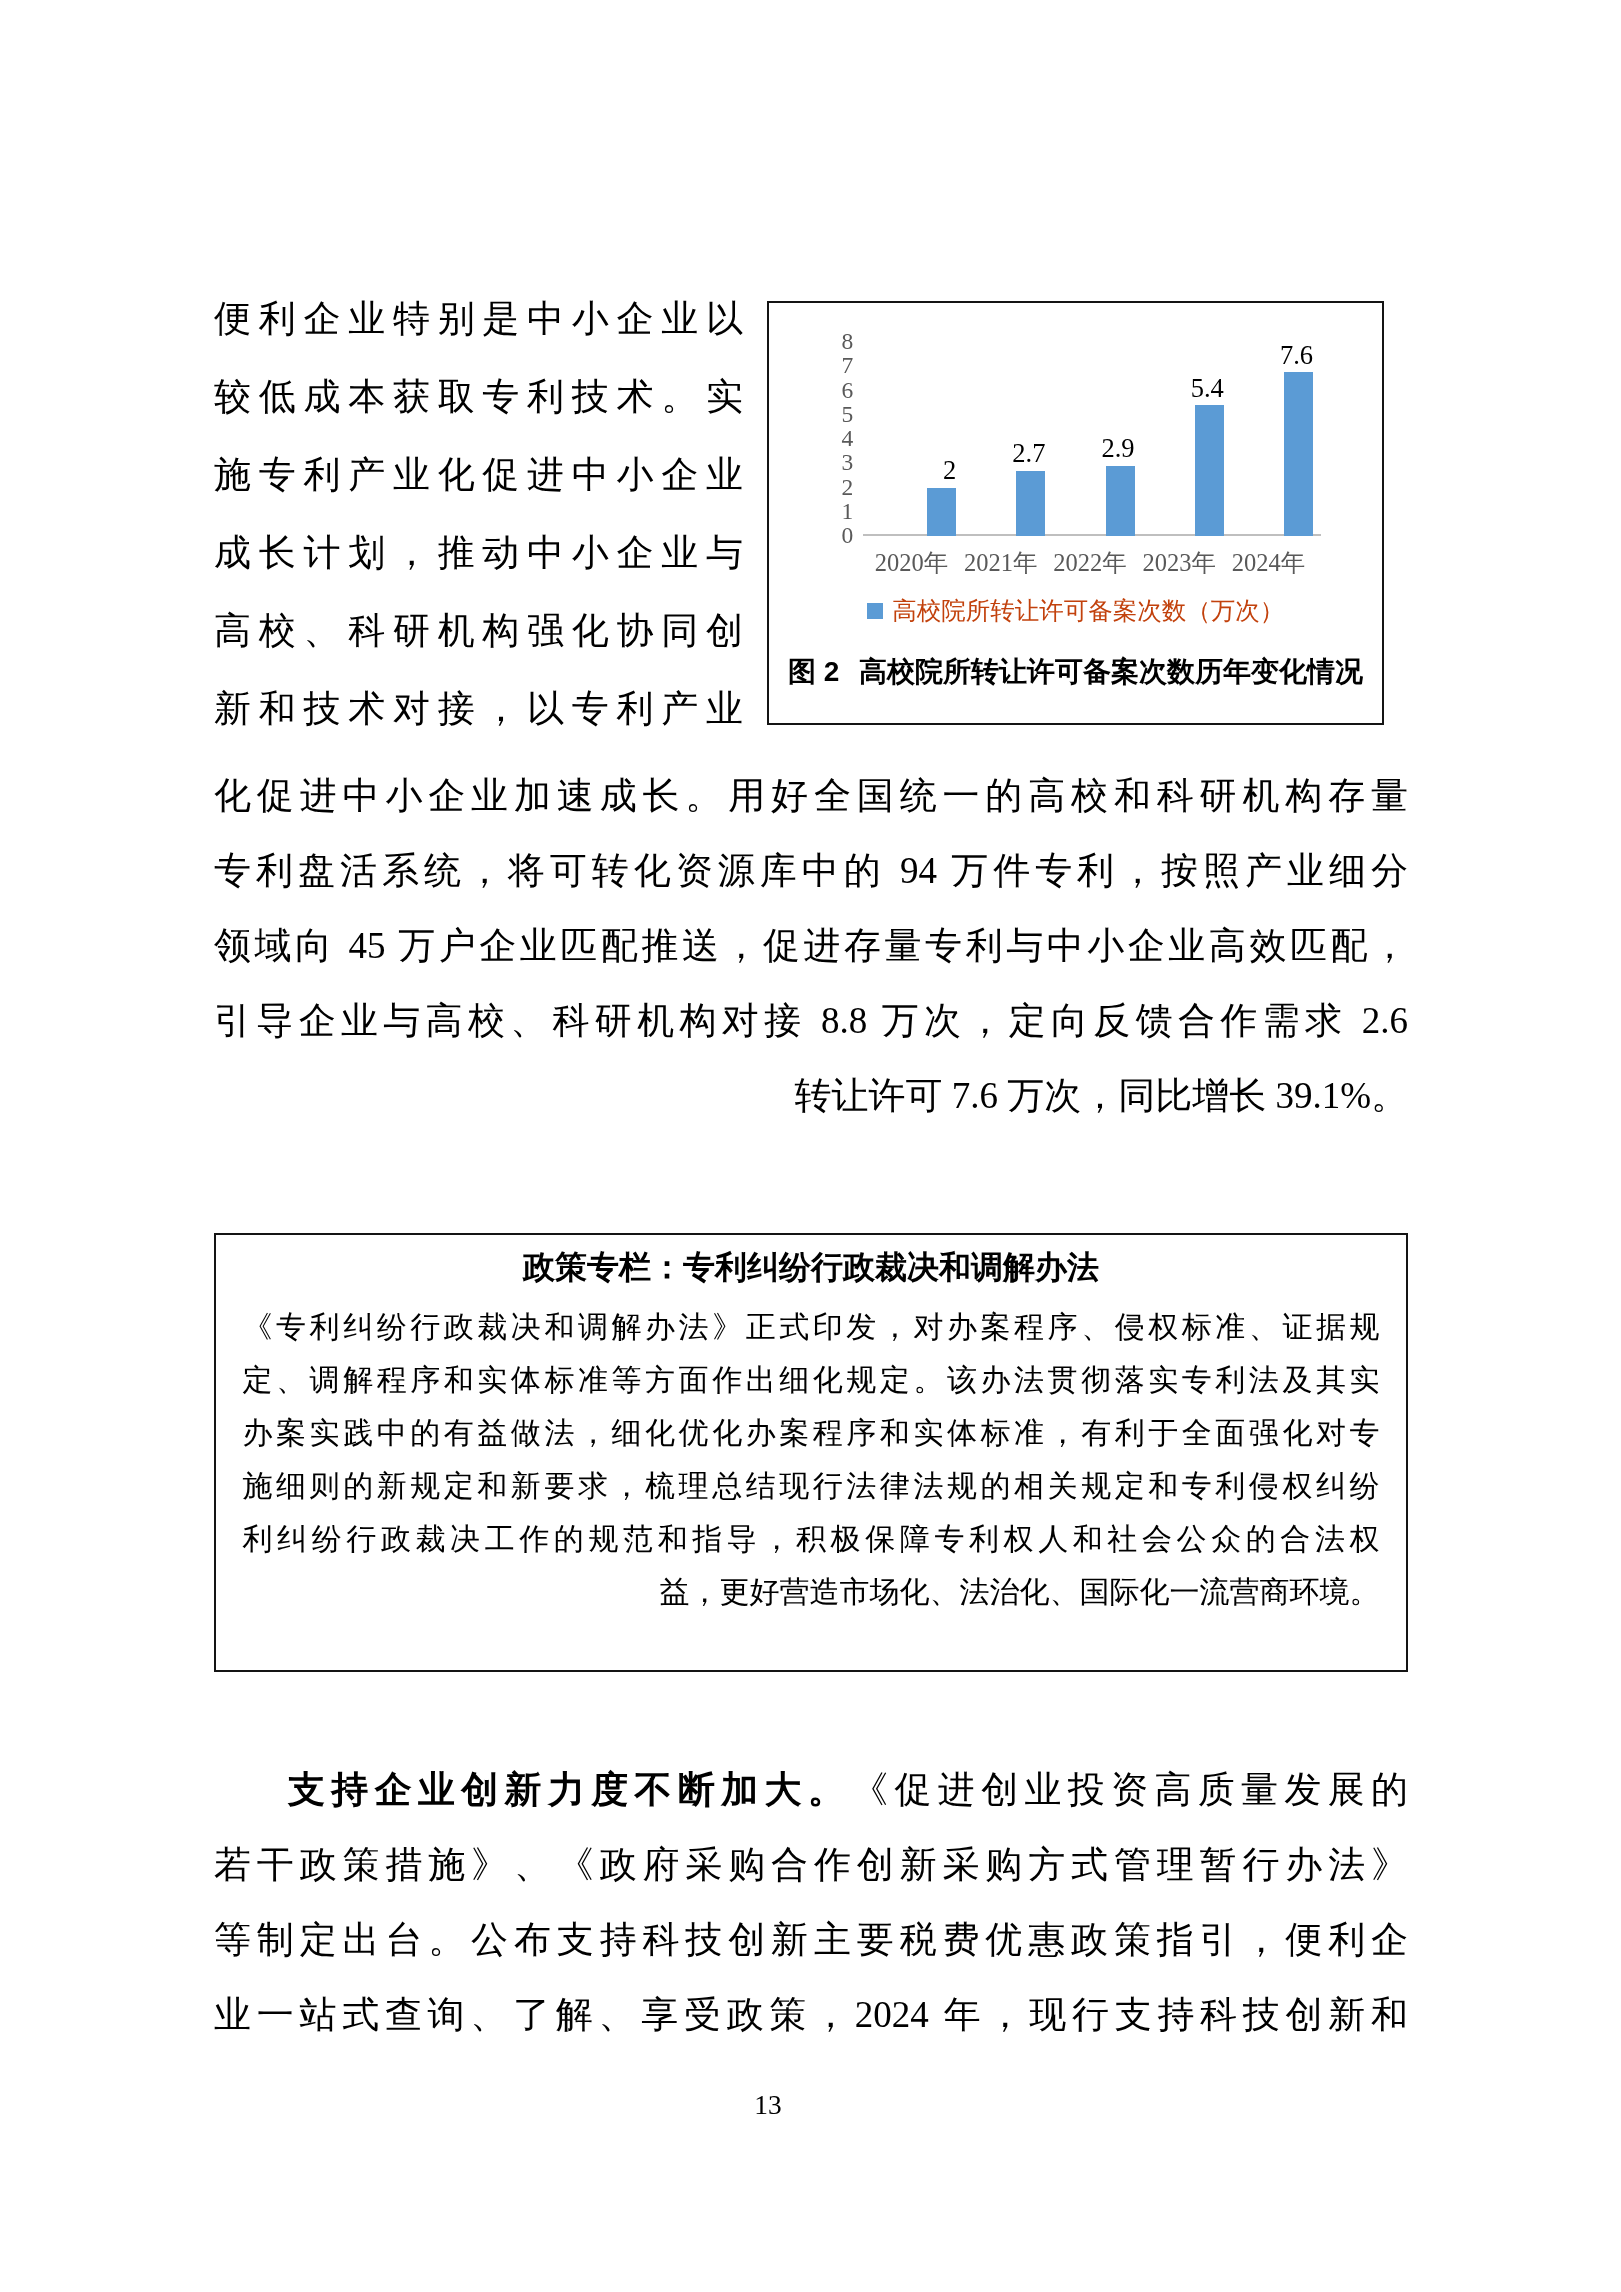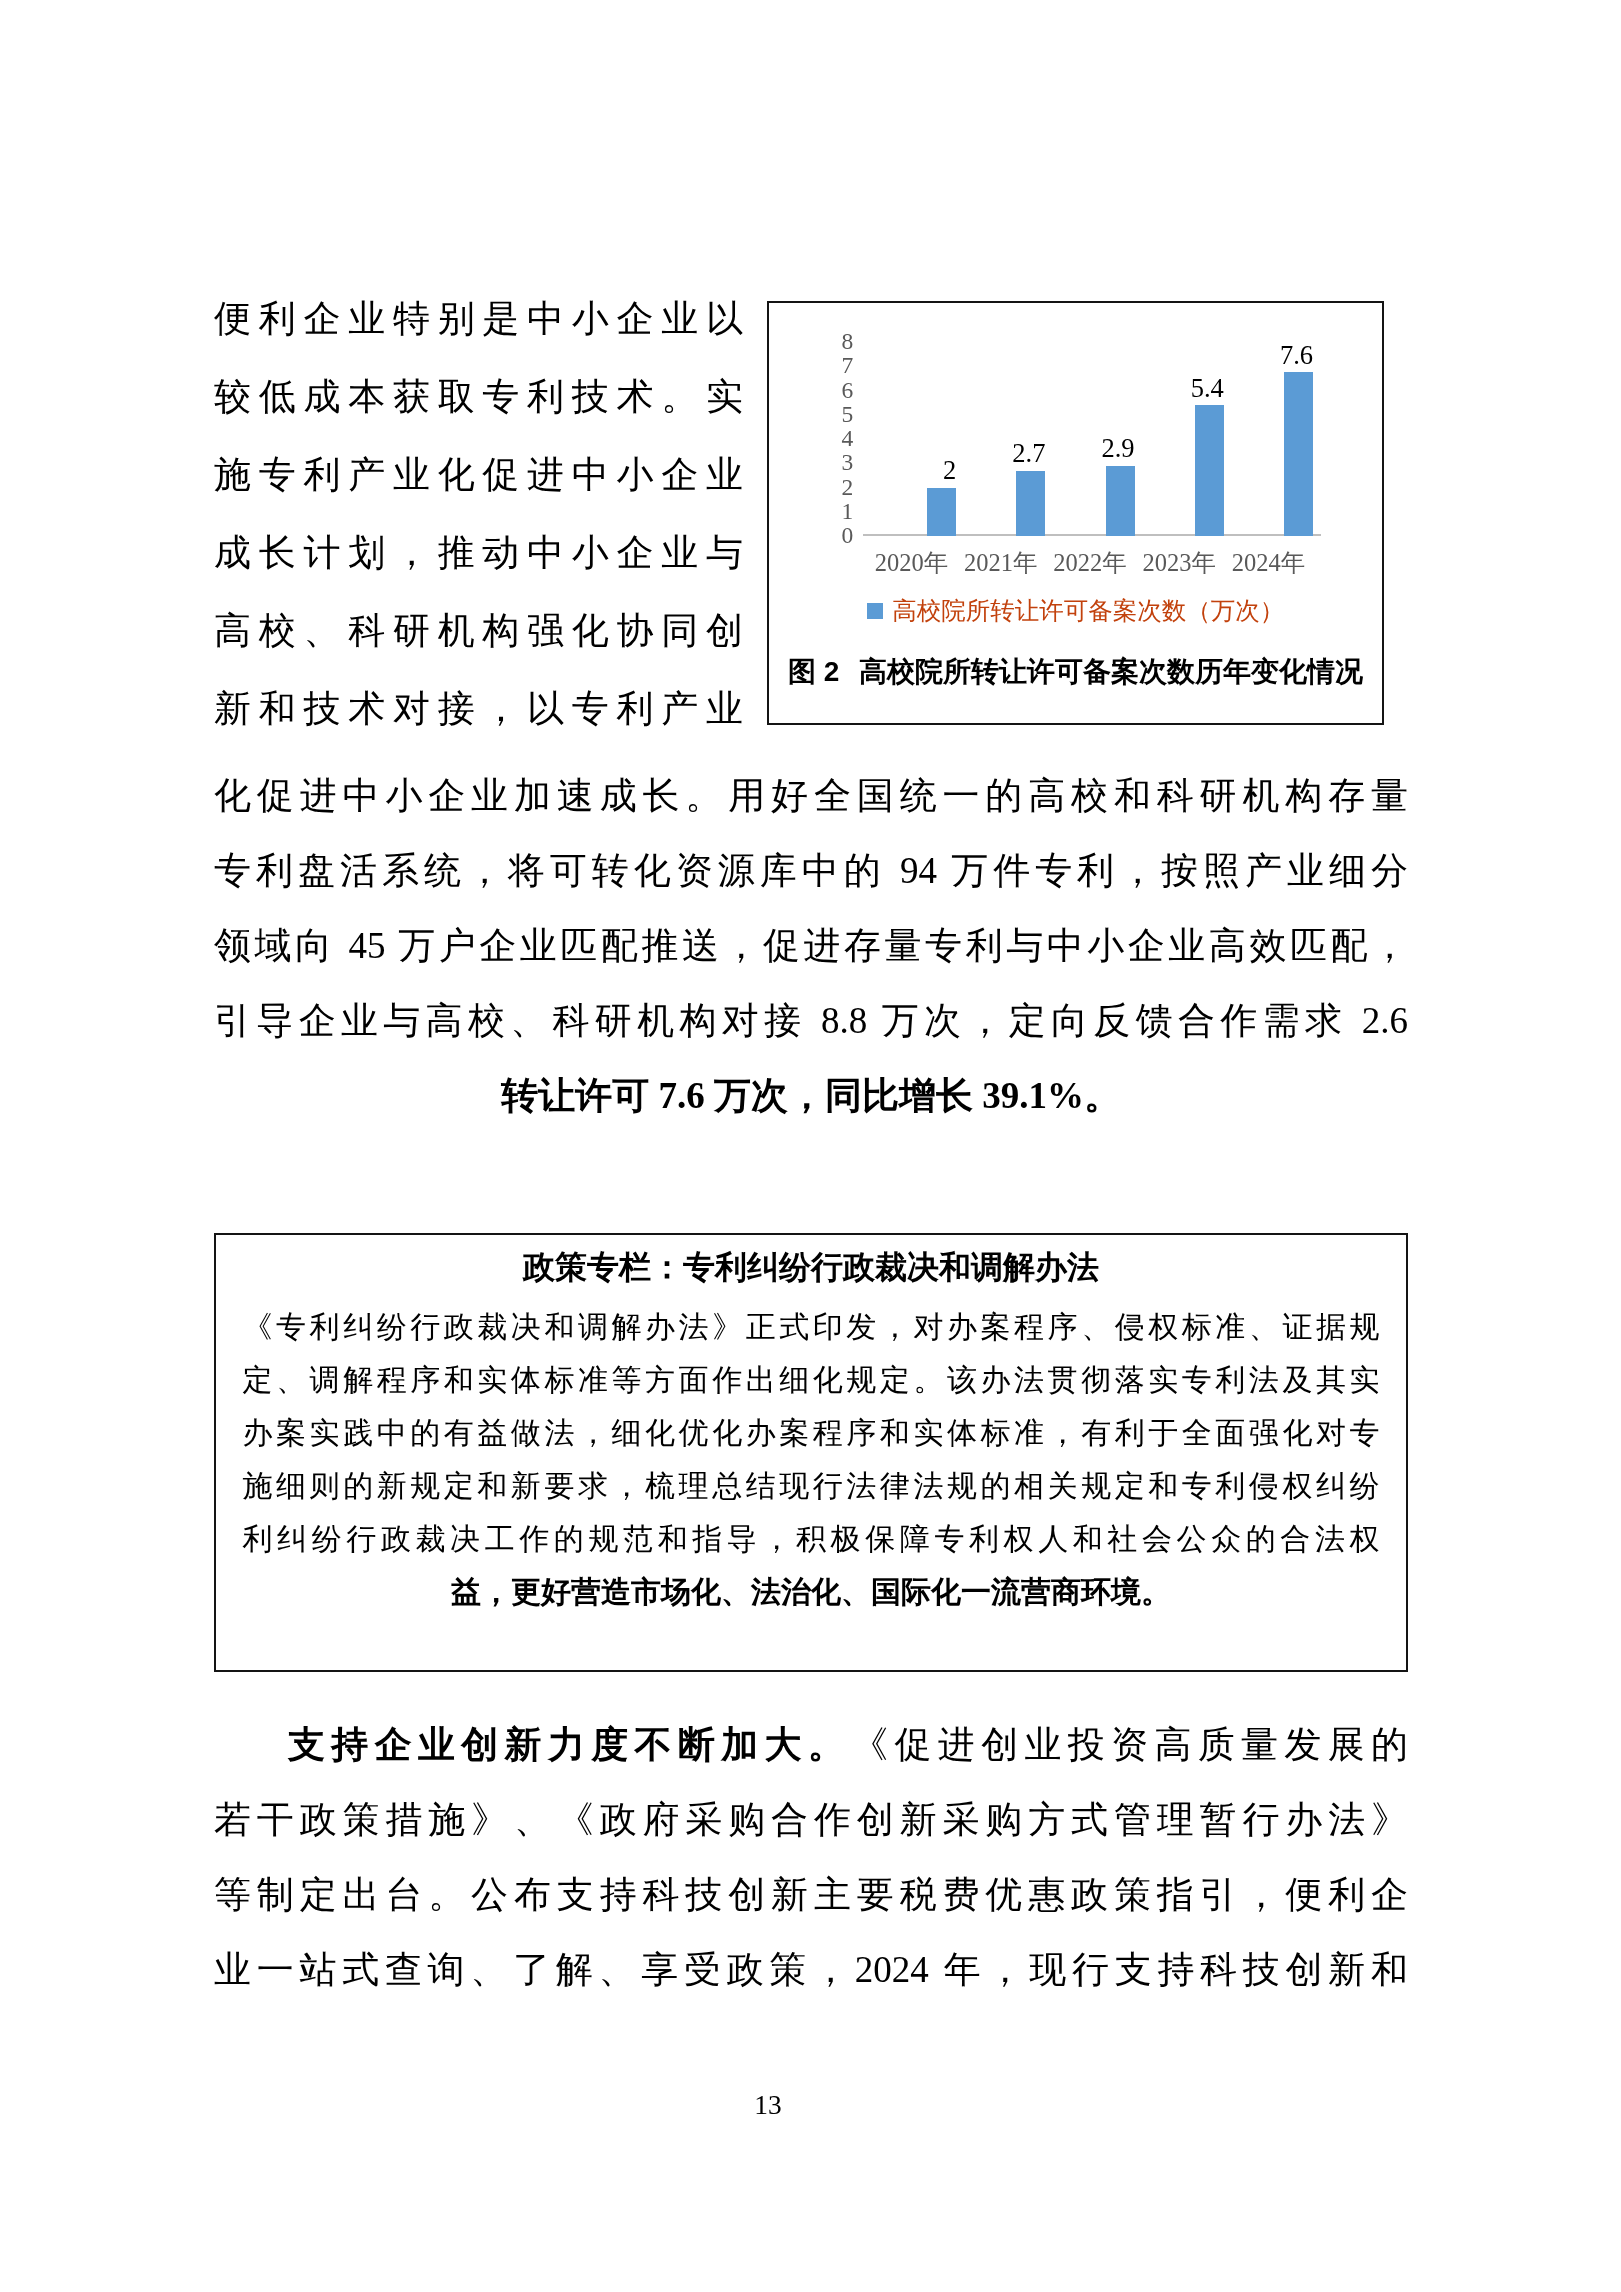--- a/index.html
+++ b/index.html
@@ -12,32 +12,32 @@
     color:#000000;
     overflow:hidden;
   }
   
   .jline{
     text-align:justify;
     text-align-last:justify;
     text-justify:inter-character;
     white-space:normal;
   }
-  .eline{ text-align:center;font-weight:bold; }
+  .eline{ text-align:right; }
 
   .left-col{
     position:absolute; left:214px; top:280px; width:529px;
     font-size:37px; line-height:78px;
   }
   .para-mid{
     position:absolute; left:214px; top:758px; width:1194px;
     font-size:37px; line-height:75px;
   }
   .para-bottom{
-    position:absolute; left:214px; top:1707px; width:1194px;
+    position:absolute; left:214px; top:1752px; width:1194px;
     font-size:37px; line-height:75px;
   }
   .para-bottom .first{ text-indent:74px; }
   .bold-lead{
     font-weight:bold;
     font-family:"Liberation Sans", sans-serif;
   }
 
   
   .figure-box{

